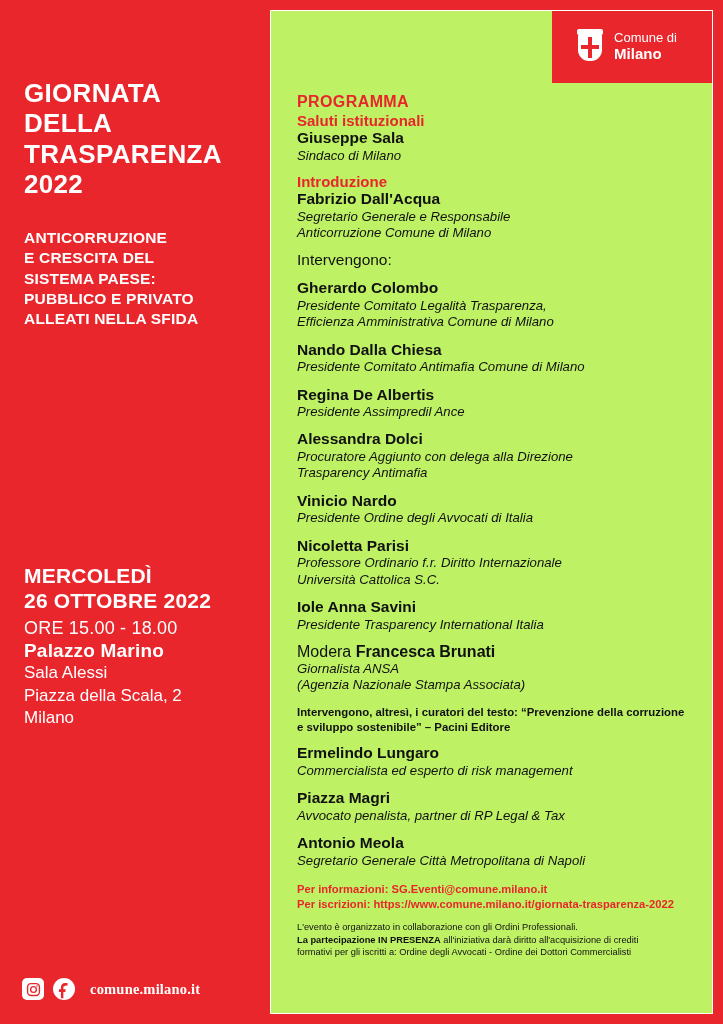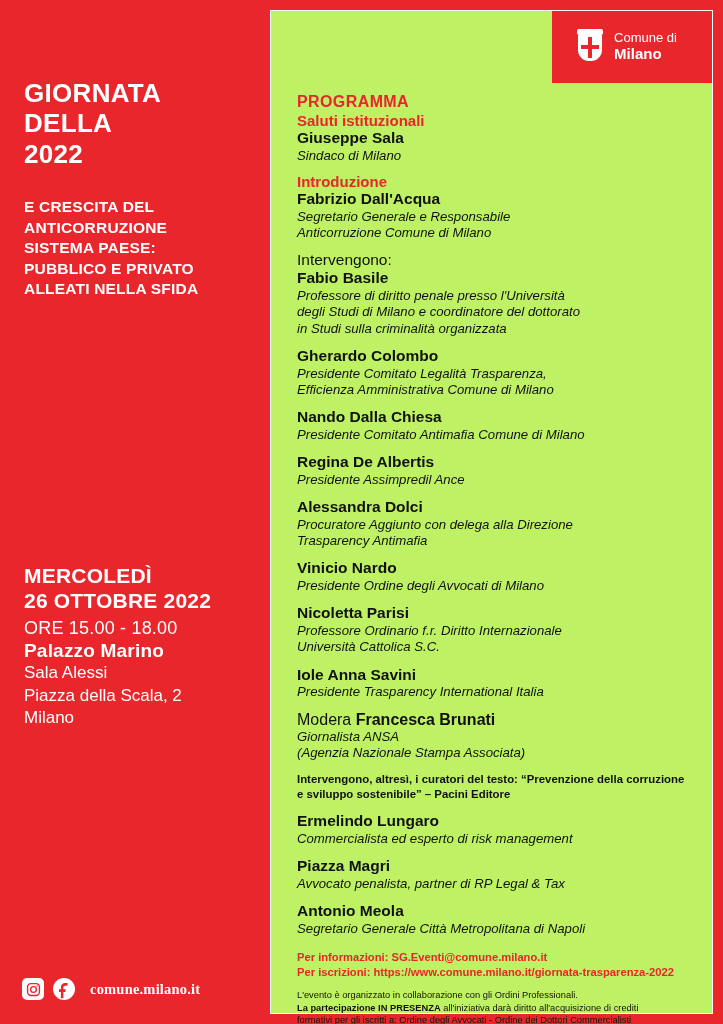--- a/index.html
+++ b/index.html
@@ -230,25 +230,26 @@
 </style>
 </head>
 <body>
 
 <div class="poster">
 
   <div class="left">
     <div class="main-title">
       <div>GIORNATA</div>
       <div>DELLA</div>
+      <div>TRASPARENZA</div>
       <div>2022</div>
     </div>
     <div class="subtitle">
+      <div>ANTICORRUZIONE</div>
       <div>E CRESCITA DEL</div>
-      <div>ANTICORRUZIONE</div>
       <div>SISTEMA PAESE:</div>
       <div>PUBBLICO E PRIVATO</div>
       <div>ALLEATI NELLA SFIDA</div>
     </div>
 
     <div class="date-block">
       <div class="date-line">MERCOLEDÌ</div>
       <div class="date-line">26 OTTOBRE 2022</div>
       <div class="time-line">ORE 15.00 - 18.00</div>
     </div>
@@ -297,26 +298,20 @@
       <div class="person">Giuseppe Sala</div>
       <div class="role">Sindaco di Milano</div>
 
       <div class="sect-head mt">Introduzione</div>
       <div class="person">Fabrizio Dall'Acqua</div>
       <div class="role">Segretario Generale e Responsabile</div>
       <div class="role">Anticorruzione Comune di Milano</div>
 
       <div class="intervengono">Intervengono:</div>
 
-      <div>
-        <div class="person">Fabio Basile</div>
-        <div class="role">Professore di diritto penale presso l'Università</div>
-        <div class="role">degli Studi di Milano e coordinatore del dottorato</div>
-        <div class="role">in Studi sulla criminalità organizzata</div>
-      </div>
 
       <div>
         <div class="person sp">Gherardo Colombo</div>
         <div class="role">Presidente Comitato Legalità Trasparenza,</div>
         <div class="role">Efficienza Amministrativa Comune di Milano</div>
       </div>
 
       <div>
         <div class="person sp">Nando Dalla Chiesa</div>
         <div class="role">Presidente Comitato Antimafia Comune di Milano</div>
@@ -328,21 +323,21 @@
       </div>
 
       <div>
         <div class="person sp">Alessandra Dolci</div>
         <div class="role">Procuratore Aggiunto con delega alla Direzione</div>
         <div class="role">Trasparency Antimafia</div>
       </div>
 
       <div>
         <div class="person sp">Vinicio Nardo</div>
-        <div class="role">Presidente Ordine degli Avvocati di Milano</div>
+        <div class="role">Presidente Ordine degli Avvocati di Italia</div>
       </div>
 
       <div>
         <div class="person sp">Nicoletta Parisi</div>
         <div class="role">Professore Ordinario f.r. Diritto Internazionale</div>
         <div class="role">Università Cattolica S.C.</div>
       </div>
 
       <div>
         <div class="person sp">Iole Anna Savini</div>

